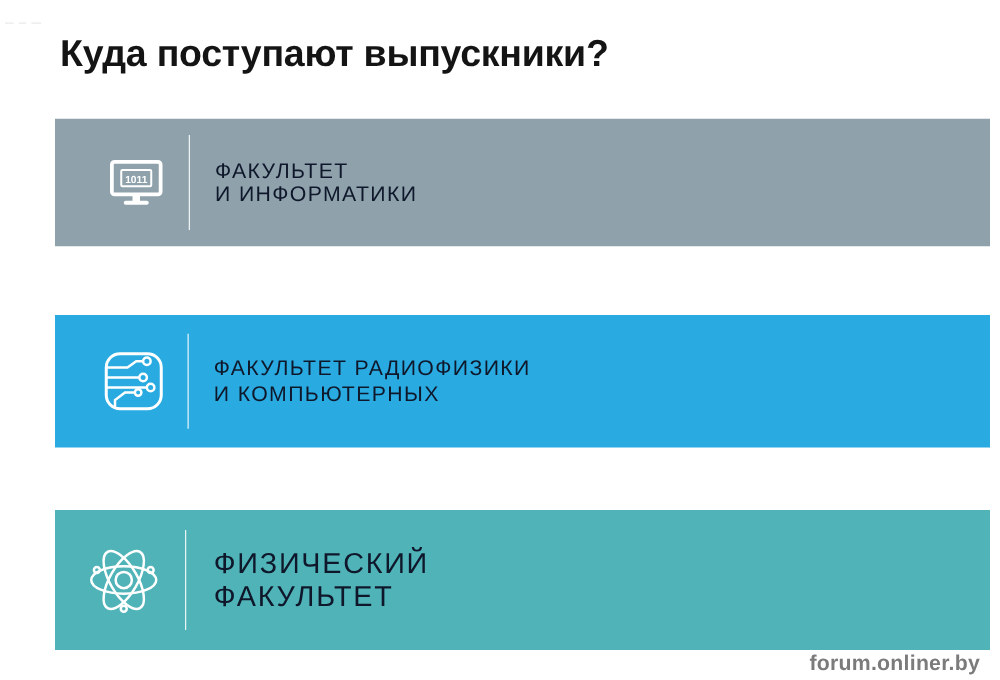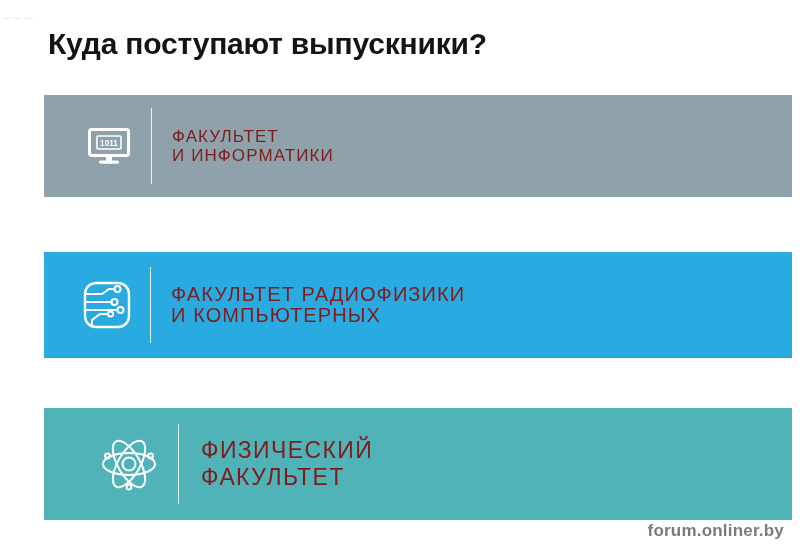--- a/index.html
+++ b/index.html
@@ -66,21 +66,21 @@
   .banner-2 { top: 252px; height: 106px; background: #29abe2; }
   .banner-3 { top: 408px; height: 112px; background: #4fb3b8; }
 
   .banner-inner {
     display: flex;
     align-items: center;
     height: 100%;
   }
   .banner-1 .banner-inner { padding-left: 42px; }
   .banner-2 .banner-inner { padding-left: 38px; }
-  .banner-3 .banner-inner { padding-left: 56px; }
+  .banner-3 .banner-inner { padding-left: 26px; }
 
   .banner-icon {
     flex: 0 0 auto;
     display: flex;
     align-items: center;
     justify-content: flex-start;
   }
   .banner-1 .banner-icon { width: 46px; height: 46px; }
   .banner-2 .banner-icon { width: 50px; height: 50px; }
   .banner-3 .banner-icon { width: 58px; height: 58px; }
@@ -89,34 +89,34 @@
     flex: 0 0 auto;
     width: 1px;
     background: #ffffff;
     opacity: 0.85;
   }
   .banner-1 .banner-divider { height: 76px; margin: 0 20px 0 19px; }
   .banner-2 .banner-divider { height: 76px; margin: 0 20px 0 18px; }
   .banner-3 .banner-divider { height: 80px; margin: 0 22px 0 20px; }
 
   .banner-text {
-    color: #7f1d1d;
+    color: #0f172a;
     text-transform: uppercase;
     font-weight: 300;
     white-space: nowrap;
   }
   .banner-text div { display: block; }
 
   .banner-1 .banner-text {
     font-size: 17px;
     line-height: 19.5px;
     letter-spacing: 1.1px;
   }
   .banner-2 .banner-text {
-    font-size: 20px;
+    font-size: 17px;
     line-height: 21px;
     letter-spacing: 1.1px;
   }
   .banner-3 .banner-text {
     font-size: 23px;
     line-height: 27px;
     letter-spacing: 1.4px;
   }
 
   

